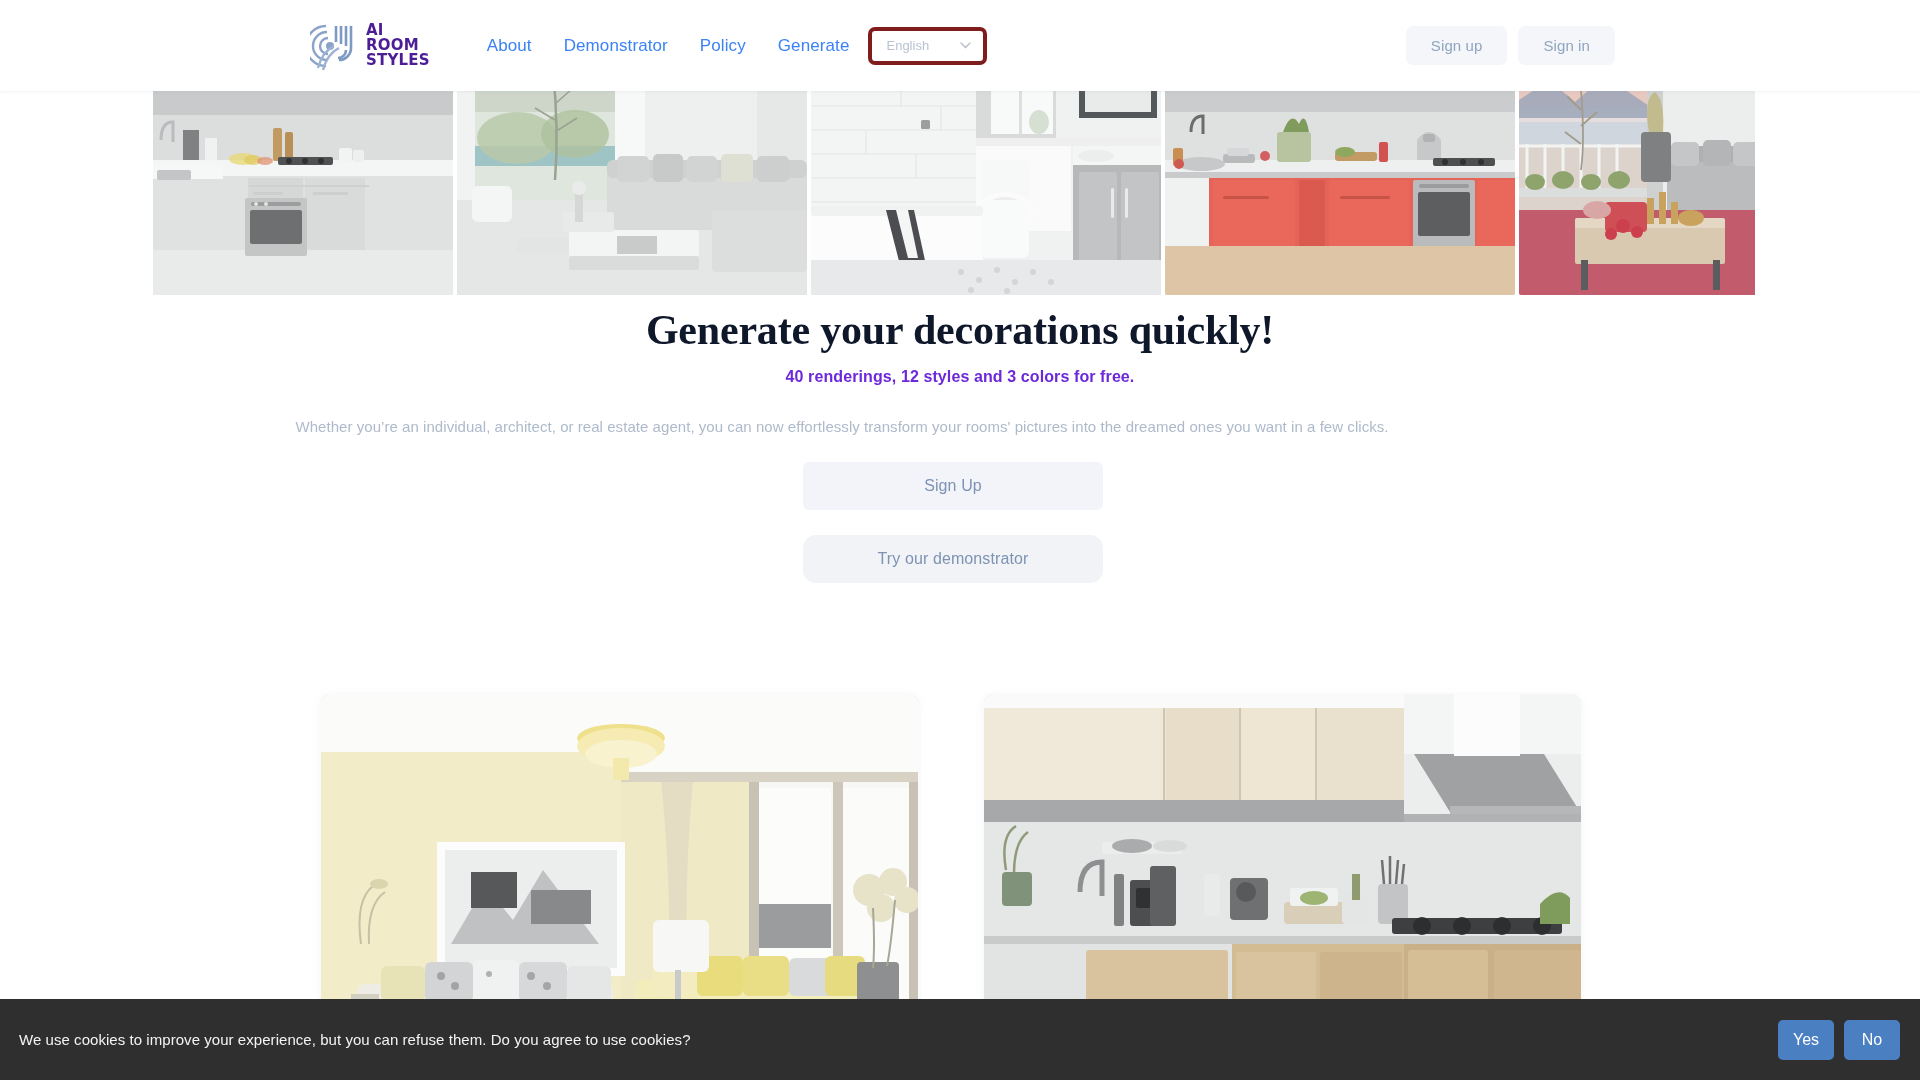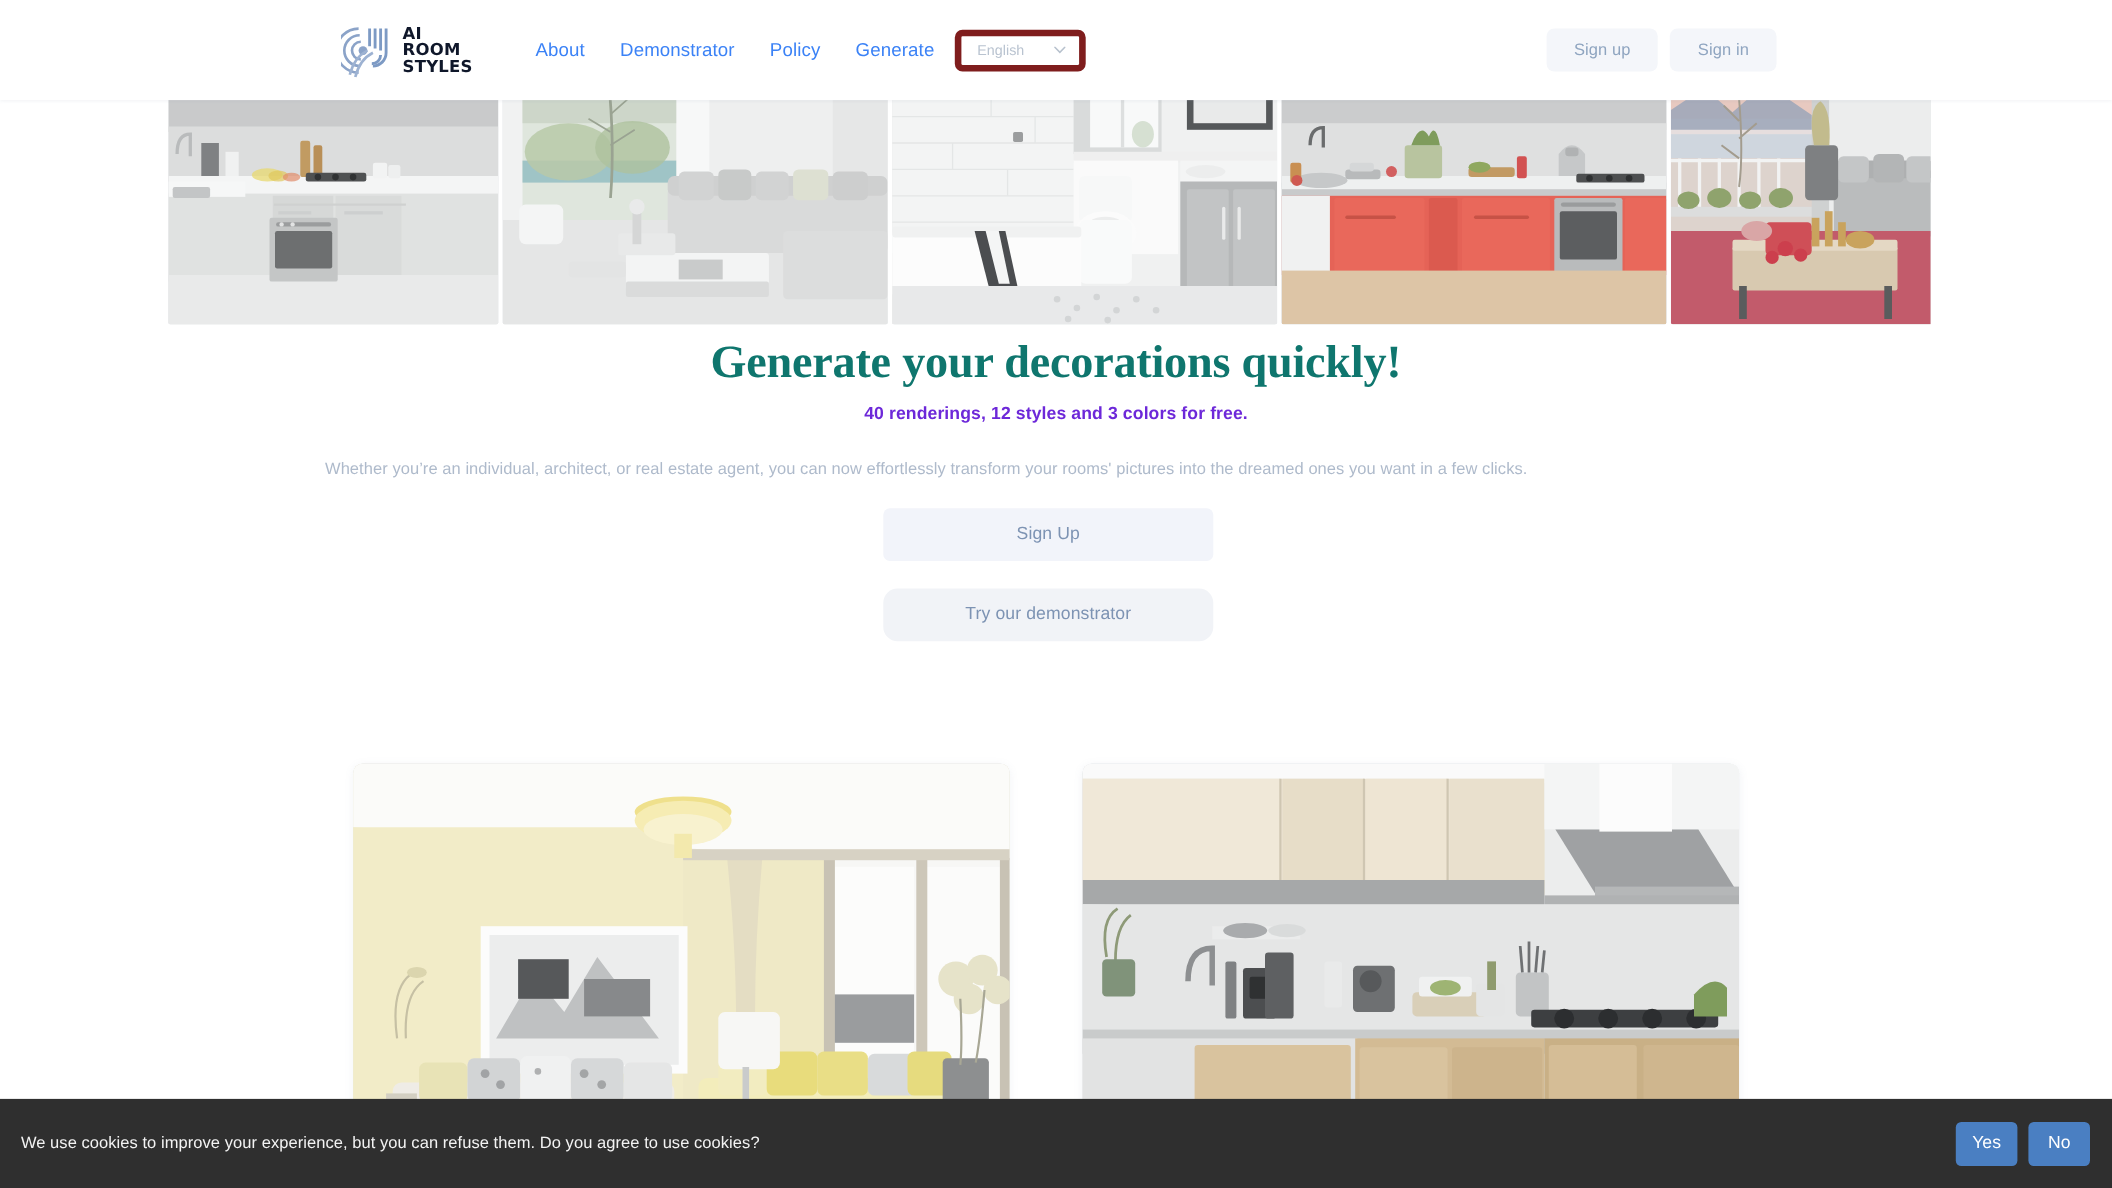--- a/index.html
+++ b/index.html
@@ -19,34 +19,34 @@
     box-shadow: 0 1px 3px rgba(120,140,170,0.10);
   }
   .logo-wrap {
     display:flex; align-items:center; gap:10px;
     margin-left:310px;
   }
   .logo-mark { width:46px; height:56px; display:block; }
   .logo-text {
     font-family:"DejaVu Sans", sans-serif;
     font-weight:bold; font-size:15px; line-height:15px;
-    color:#0f172a; letter-spacing:0.2px;
+    color:#4c1d95; letter-spacing:0.2px;
   }
   .logo-text span { display:block; }
 
   .nav { display:flex; align-items:center; gap:32px; margin-left:57px; }
   .nav a {
     font-size:17px; color:#3b82f6; text-decoration:none;
     letter-spacing:0.1px; white-space:nowrap;
   }
 
   .lang-select {
     margin-left:19px;
     width:119px; height:38px;
-    border:6px solid #7f1d1d; border-radius:7px;
+    border:4px solid #7f1d1d; border-radius:7px;
     background:#fff;
     display:flex; align-items:center; justify-content:space-between;
     padding:0 12px 0 14px;
   }
   .lang-select .lang-value { font-size:13px; color:#b9c3d0; }
   .chev { width:11px; height:7px; display:block; }
 
   .auth { margin-left:auto; margin-right:305px; display:flex; gap:11px; }
   .auth button {
     height:39px; padding:0 25px;
@@ -70,21 +70,21 @@
   .hero-img.w2 { width:350px; }
   .hero-img.w3 { width:350px; }
   .hero-img.w4 { width:350px; }
   .hero-img.w5 { width:240px; }
 
   
   .hero-title {
     position:absolute; top:306px; left:0; width:1920px;
     text-align:center;
     font-family:"Liberation Serif", serif;
-    font-weight:bold; font-size:42px; color:#0f766e;
+    font-weight:bold; font-size:42px; color:#0f172a;
     letter-spacing:-0.2px;
   }
   .hero-sub {
     position:absolute; top:368px; left:0; width:1920px;
     text-align:center;
     font-size:16px; font-weight:bold; color:#6d28d9;
     letter-spacing:0.1px;
   }
   .hero-desc {
     position:absolute; top:418px; left:0; width:1684px;

